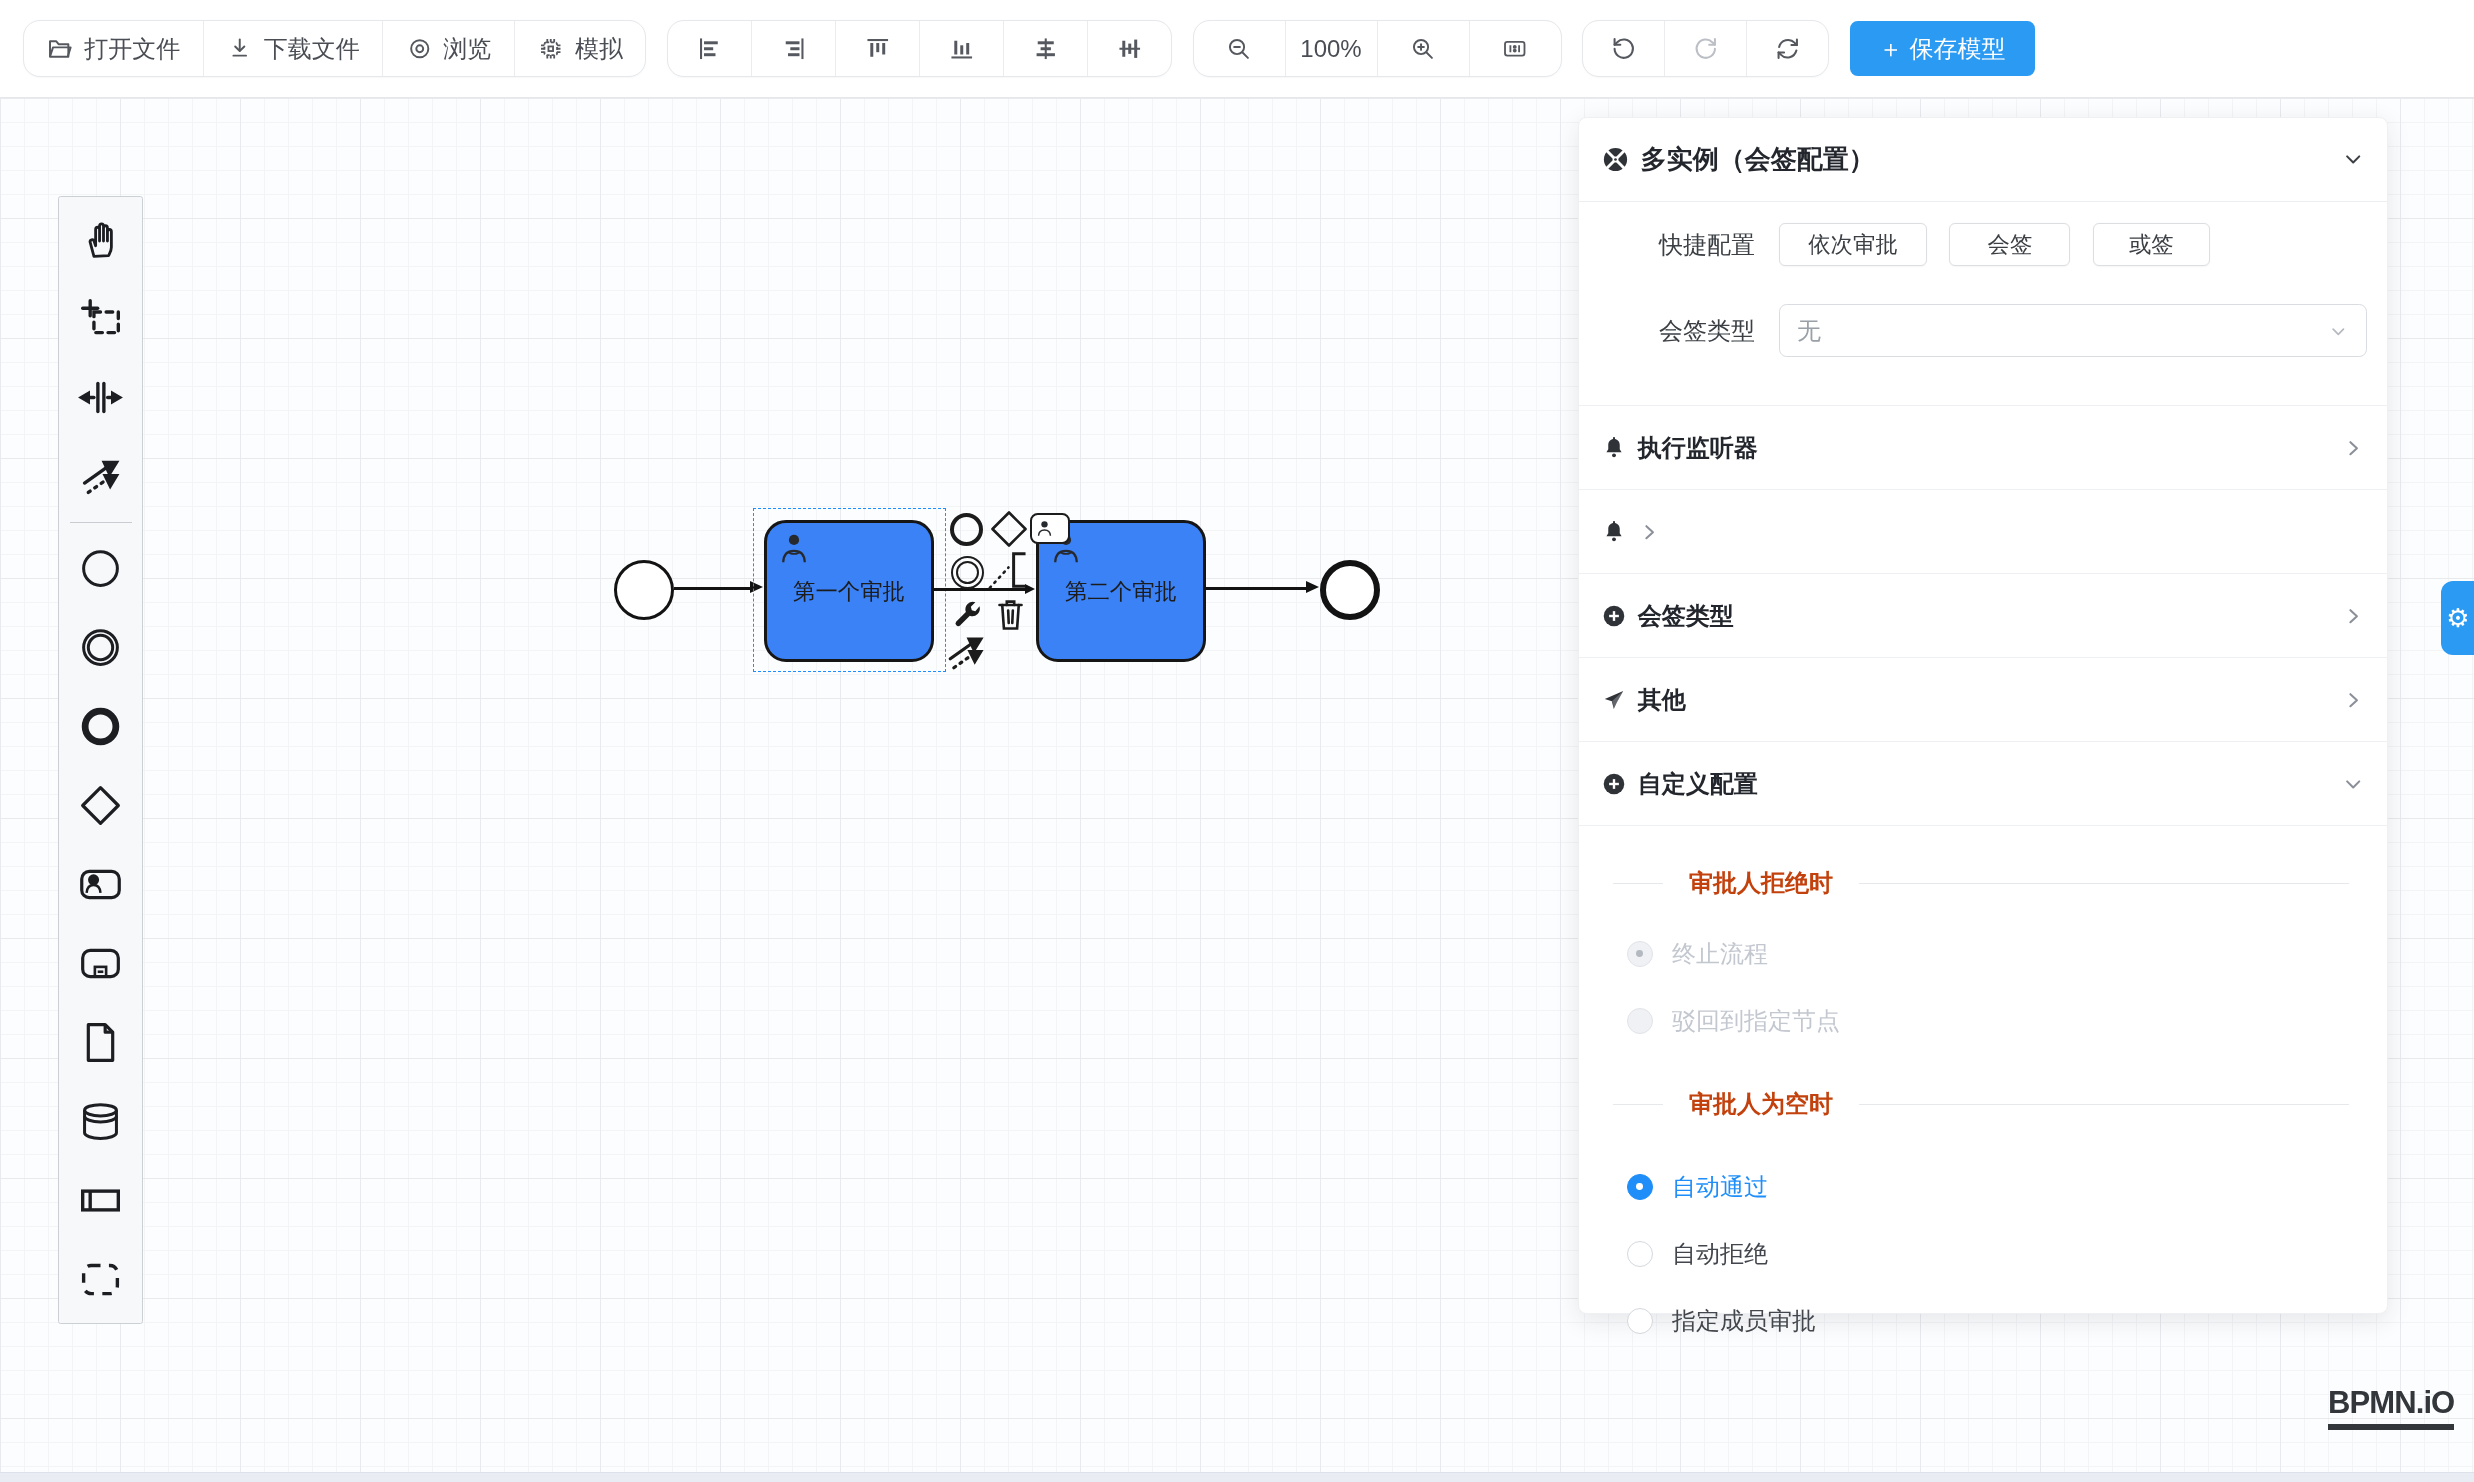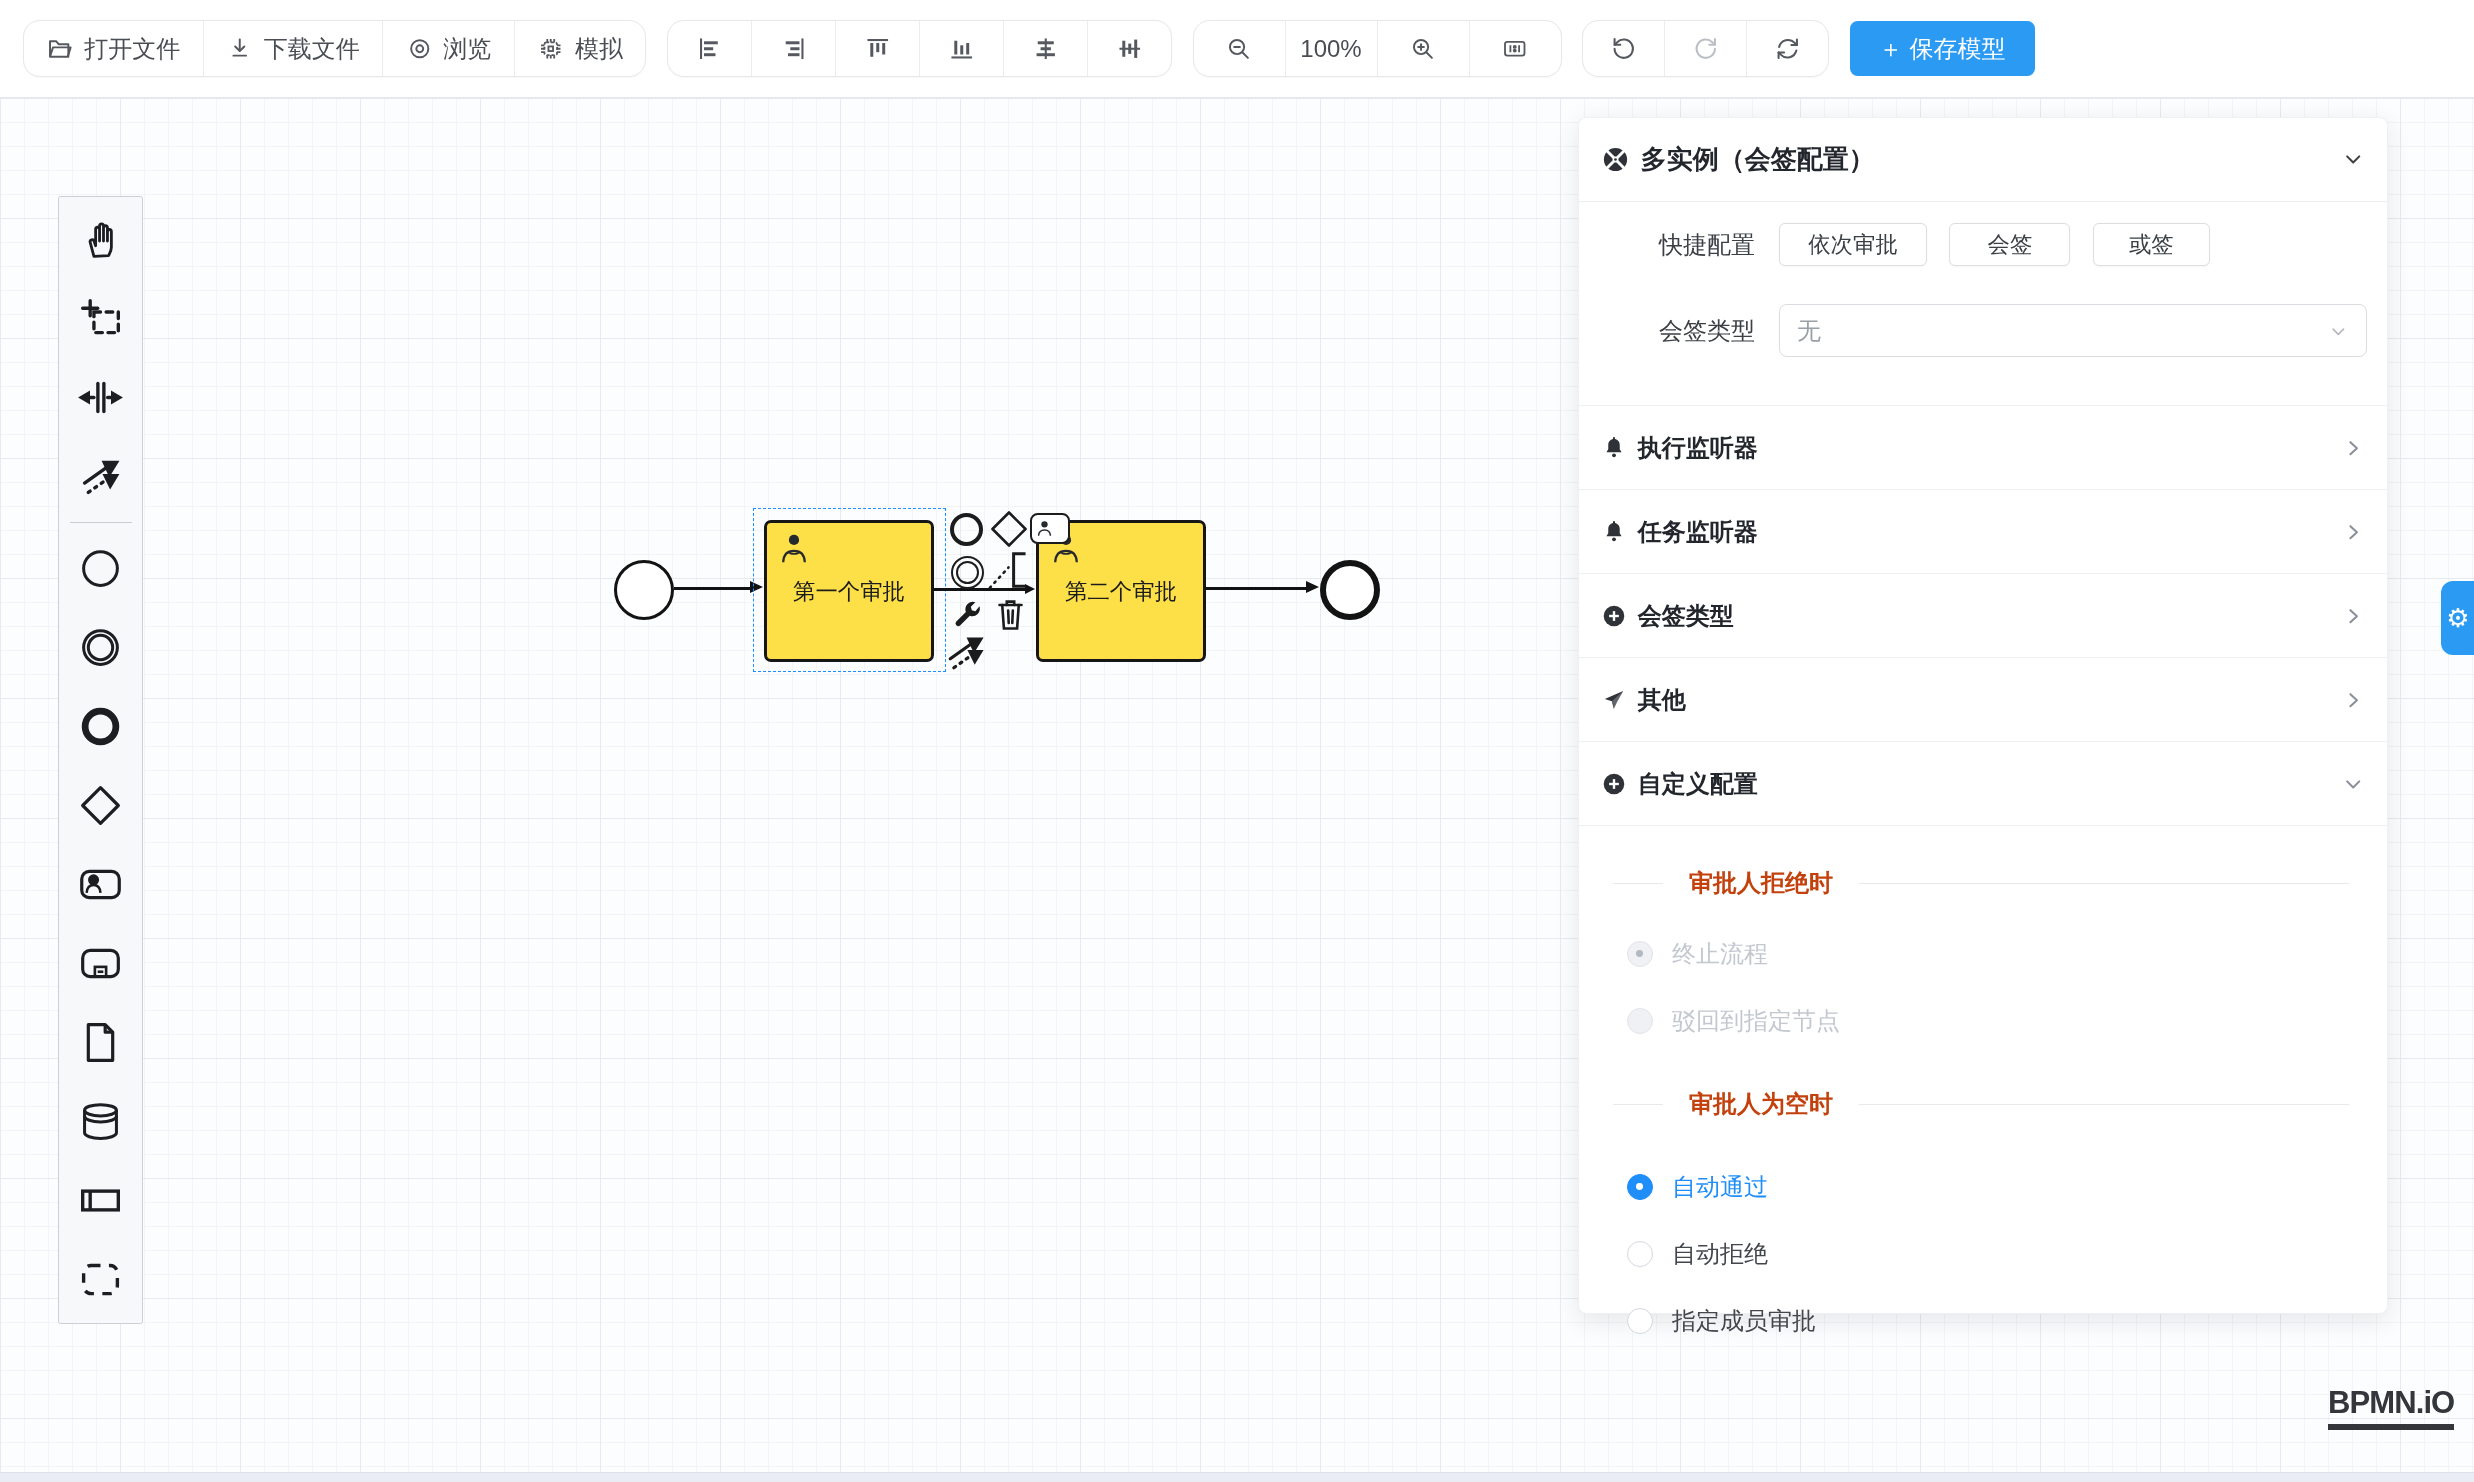--- a/index.html
+++ b/index.html
@@ -43,21 +43,21 @@
            border:0.9px solid #ccd0d5;border-radius:2.6px;display:flex;flex-direction:column;
            align-items:center;padding:3.4px 0;z-index:3;}
   .pal-item{width:79px;height:79px;display:flex;align-items:center;justify-content:center;cursor:pointer;}
   .pal-item svg{width:45px;height:45px;}
   .pal-sep{width:62px;height:0.9px;background:#c9cdd2;margin:6px 0;}
 
   
   .shape{position:absolute;box-sizing:border-box;}
   .evt-start{left:614px;top:560px;width:60px;height:60px;border:3.4px solid #131313;border-radius:50%;background:#fff;}
   .evt-end{left:1320px;top:560px;width:60px;height:60px;border:6px solid #131313;border-radius:50%;background:#fff;}
-  .task{width:170px;height:142px;border:3.4px solid #161616;border-radius:7px;background:#fde047;
+  .task{width:170px;height:142px;border:3.4px solid #161616;border-radius:22px;background:#3b82f6;
         display:flex;align-items:center;justify-content:center;font-size:22.4px;color:#1c1c1c;}
   .task .person{position:absolute;left:8.6px;top:6.9px;width:36px;height:40px;}
   .sel-box{left:753px;top:508px;width:193px;height:164px;border:1.7px dashed #1a8fff;background:transparent;}
   .flow{position:absolute;background:#131313;}
   .ah{position:absolute;width:0;height:0;}
 
   
   .pad{position:absolute;cursor:pointer;}
   .pad-end{left:950px;top:513px;width:33px;height:33px;border:4.3px solid #1c1c1c;border-radius:50%;box-sizing:border-box;background:transparent;}
   .pad-inter{left:951px;top:556px;width:33px;height:33px;border:2.2px solid #1c1c1c;border-radius:50%;box-sizing:border-box;}
@@ -531,21 +531,20 @@
           </span>
       </div>
       <div class="sec-row">
         <span>
           <svg width="26" height="26" viewBox="0 0 24 24" fill="#2f3338">
               <rect x="11.1" y="2" width="1.8" height="2.6"></rect>
               <path d="M12 3.6c-3.1 0-5.3 2.3-5.3 5.4v4.2l-1.7 2.7h14l-1.7-2.7V9c0-3.1-2.2-5.4-5.3-5.4z"></path>
               <circle cx="12" cy="18.8" r="1.8"></circle>
             </svg>
           </span>
-        <span class="sec-label">任务监听器</span>
         <span>
           <svg width="22.4" height="22.4" viewBox="0 0 24 24" fill="none" stroke="#8a8f99" stroke-width="2.2" stroke-linecap="round" stroke-linejoin="round">
               <polyline points="9,5.5 16,12 9,18.5"></polyline>
             </svg>
           </span>
       </div>
       <div class="sec-row">
         <span>
           <svg width="26" height="26" viewBox="0 0 24 24">
               <circle cx="12" cy="12" r="9.5" fill="#2f3338"></circle>

